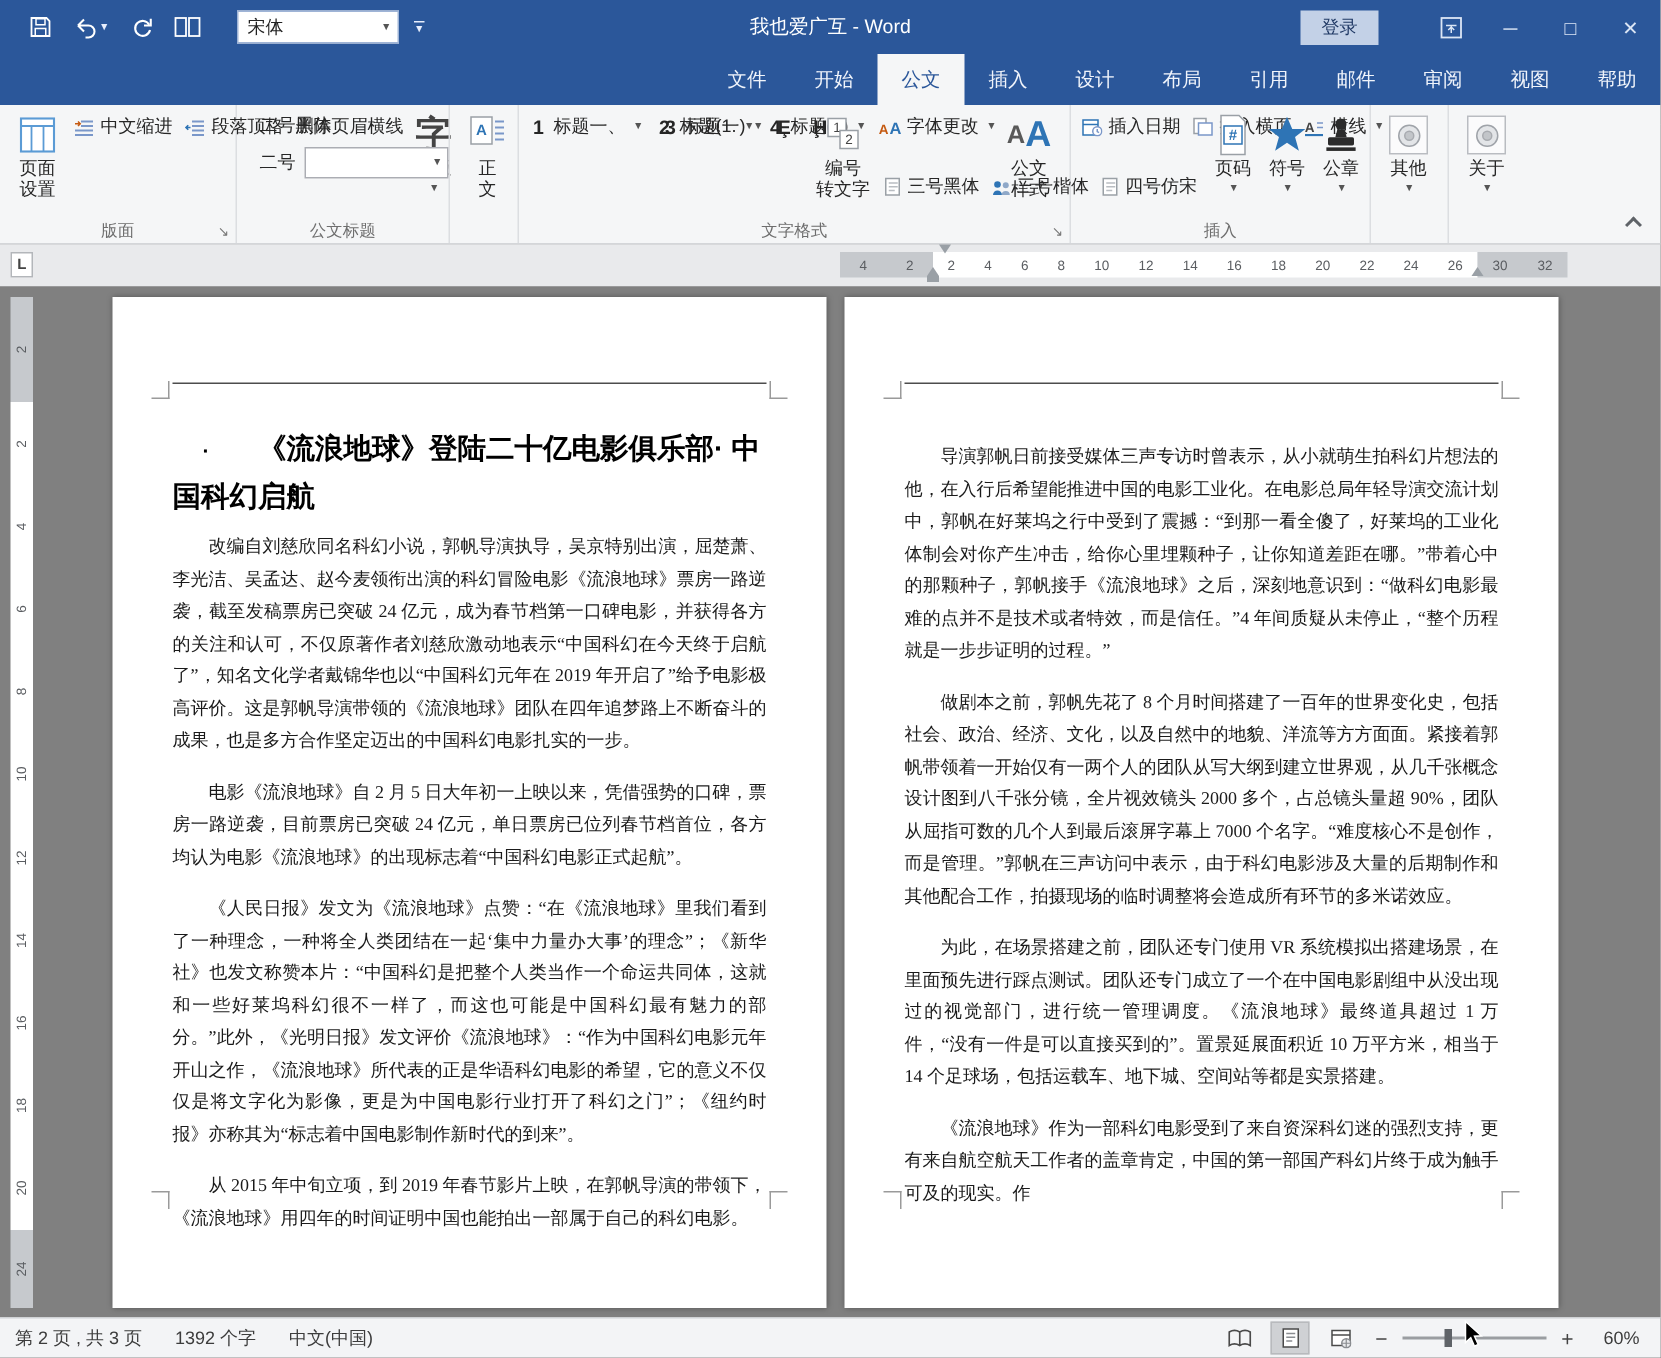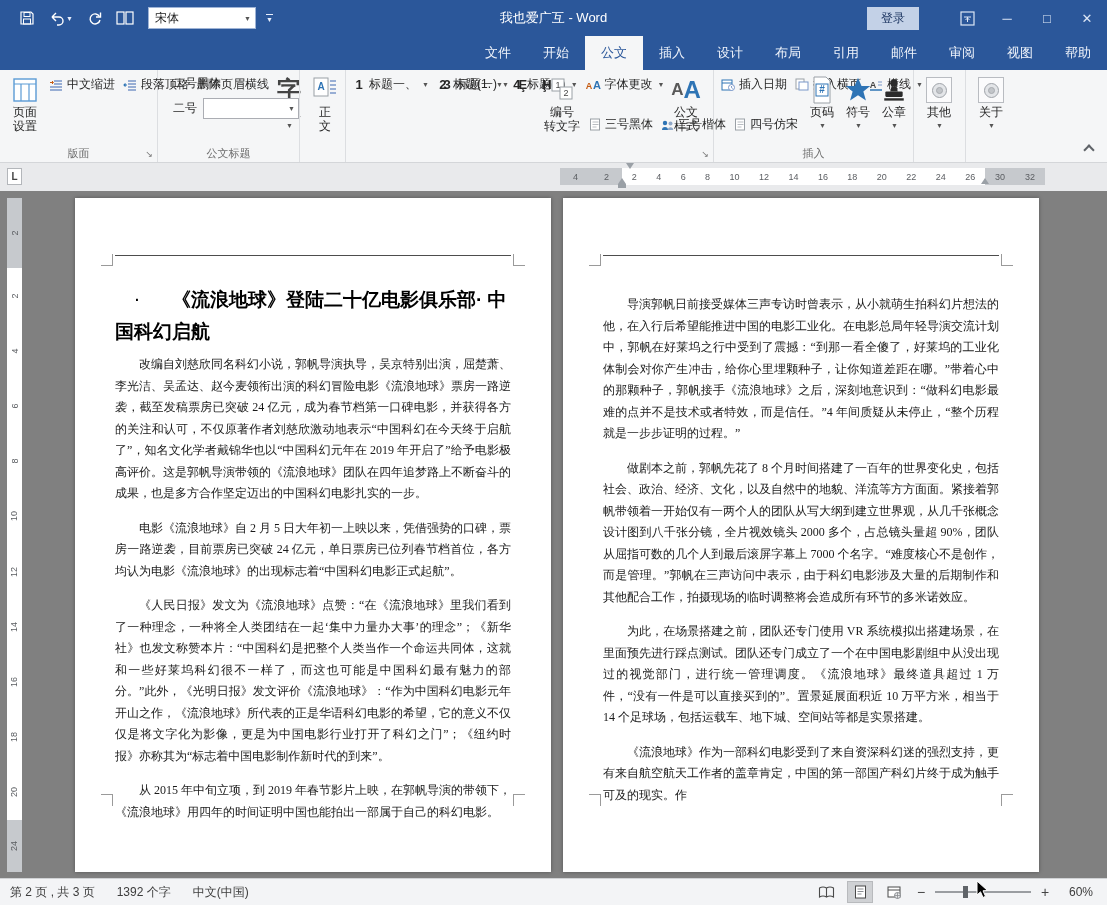--- a/index.html
+++ b/index.html
@@ -9,21 +9,21 @@
 
   
   .titlebar { position:absolute; left:0; top:0; width:1107px; height:36px;
     background:#2b579a; display:flex; align-items:center; color:#fff; }
   .qat { display:flex; align-items:center; gap:4px; padding-left:14px; }
   .qbtn { width:26px; height:24px; display:flex; align-items:center; justify-content:center; cursor:default; }
   .qbtn svg { display:block; }
   .tinyarrow { font-size:7px; color:#e8eefc; margin-left:1px; }
   .fontbox { width:108px; height:22px; background:#fff; border:1px solid #9fb4d6;
     display:flex; align-items:center; justify-content:space-between;
-    color:#222; font-size:12px; padding:0 4px 0 6px; margin-left:6px; }
+    color:#222; font-size:12px; padding:0 4px 0 6px; margin-left:16px; }
   .fontbox .tinyarrow { color:#555; }
   .title-center { position:absolute; left:0; right:0; top:0; height:36px;
     display:flex; align-items:center; justify-content:center;
     font-size:13px; color:#ffffff; pointer-events:none; }
   .winctl { margin-left:auto; display:flex; align-items:center; height:36px; }
   .loginbtn { background:#c3d1e7; color:#1f3864; font-size:12px;
     padding:3px 14px; margin-right:28px; cursor:default; }
   .wbtn { width:40px; height:36px; display:flex; align-items:center; justify-content:center;
     color:#dce6f5; font-size:13px; }
 
@@ -370,20 +370,21 @@
         </div>
       </div>
       <div class="bbtn aa-big" style="min-width:44px;">
         <div class="bicon">
             <span class="a1">A</span>
             <span class="a2">A</span>
           </div>
         <span>公文</span>
         <span>样式</span>
       </div>
+      <div class="glabel">文字格式</div>
       <div class="launcher">↘</div>
     </div>
 
     <div class="rgroup" style="width:200px;justify-content:space-between;">
       <div class="stackcol" style="width:86px;">
         <div class="sbtn">
           <svg width="14" height="13" viewBox="0 0 14 13">
               <rect x="1" y="2" width="10" height="10" fill="#fff" stroke="#2e74b5"></rect>
               <path d="M1 5 h10" stroke="#2e74b5"></path>
               <circle cx="10.5" cy="9.5" r="3" fill="#fff" stroke="#7a97c9"></circle>

